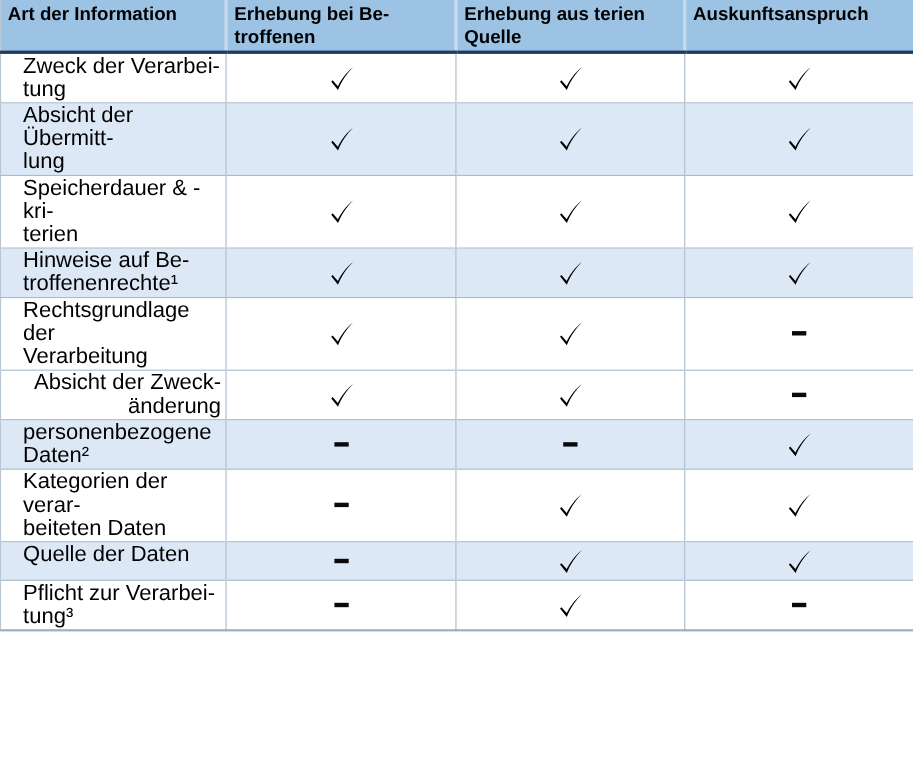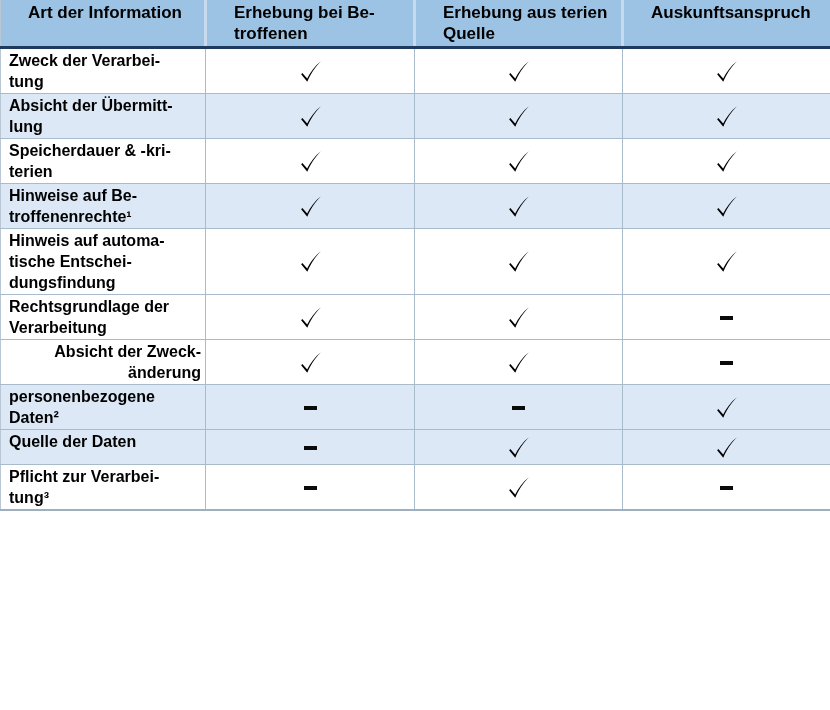--- a/index.html
+++ b/index.html
@@ -27,40 +27,40 @@
   }
   col.c1{width:205px;} col.c2{width:209px;} col.c3{width:208px;} col.c4{width:208px;}
   th.h{
     background:var(--header-bg);
     color:var(--text);
     font-weight:bold;
     font-size:17px;
     line-height:21px;
     text-align:left;
     vertical-align:top;
-    padding:2px 4px 2px 27px;
+    padding:2px 4px 2px 6px;
     white-space:pre-line;
     border-bottom:3px solid var(--navy);
     height:42px;
   }
   th.h + th.h{border-left:3px solid var(--header-sep);}
   tbody td{
     border-left:1px solid var(--grid);
     border-bottom:1px solid var(--grid);
   }
   tbody td:first-child{border-left:none;}
   tr.blue td{background:var(--blue-row);margin-top:24px;}
   tr.white td{background:var(--white-row);}
   td.label-cell{
-    font-weight:bold;
-    font-size:16px;
+    font-weight:normal;
+    font-size:20px;
     line-height:21px;
     color:var(--text);
     vertical-align:top;
-    padding:1px 4px 1px 8px;
+    padding:1px 4px 1px 20px;
     white-space:pre-line;
   }
   td.mark-cell{
     text-align:center;
     vertical-align:middle;
     padding:0;
   }
   .check-icon{display:inline-block;vertical-align:middle;}
   .dash-icon{
     display:inline-block;
@@ -136,34 +136,20 @@
           <td class="mark-cell"><svg class="check-icon" width="25" height="25" viewBox="0 0 24 24" aria-hidden="true">
               <path d="M3 14.6 L8.9 21.9 C11.8 14.8 16.6 7.4 22 2.1 C16.2 6.6 11.6 12.9 8.8 18.6 L4.2 13.4 Z" fill="#000000"></path>
             </svg></td>
           <td class="mark-cell"><svg class="check-icon" width="25" height="25" viewBox="0 0 24 24" aria-hidden="true">
               <path d="M3 14.6 L8.9 21.9 C11.8 14.8 16.6 7.4 22 2.1 C16.2 6.6 11.6 12.9 8.8 18.6 L4.2 13.4 Z" fill="#000000"></path>
             </svg></td>
           <td class="mark-cell"><svg class="check-icon" width="25" height="25" viewBox="0 0 24 24" aria-hidden="true">
               <path d="M3 14.6 L8.9 21.9 C11.8 14.8 16.6 7.4 22 2.1 C16.2 6.6 11.6 12.9 8.8 18.6 L4.2 13.4 Z" fill="#000000"></path>
             </svg></td>
         </tr>
-        <tr class="white" style="height: 66px;">
-          <td class="label-cell">Hinweis auf automa-
-tische Entschei-
-dungsfindung</td>
-          <td class="mark-cell"><svg class="check-icon" width="25" height="25" viewBox="0 0 24 24" aria-hidden="true">
-              <path d="M3 14.6 L8.9 21.9 C11.8 14.8 16.6 7.4 22 2.1 C16.2 6.6 11.6 12.9 8.8 18.6 L4.2 13.4 Z" fill="#000000"></path>
-            </svg></td>
-          <td class="mark-cell"><svg class="check-icon" width="25" height="25" viewBox="0 0 24 24" aria-hidden="true">
-              <path d="M3 14.6 L8.9 21.9 C11.8 14.8 16.6 7.4 22 2.1 C16.2 6.6 11.6 12.9 8.8 18.6 L4.2 13.4 Z" fill="#000000"></path>
-            </svg></td>
-          <td class="mark-cell"><svg class="check-icon" width="25" height="25" viewBox="0 0 24 24" aria-hidden="true">
-              <path d="M3 14.6 L8.9 21.9 C11.8 14.8 16.6 7.4 22 2.1 C16.2 6.6 11.6 12.9 8.8 18.6 L4.2 13.4 Z" fill="#000000"></path>
-            </svg></td>
-        </tr>
         <tr class="white" style="height: 44px;">
           <td class="label-cell">Rechtsgrundlage der
 Verarbeitung</td>
           <td class="mark-cell"><svg class="check-icon" width="25" height="25" viewBox="0 0 24 24" aria-hidden="true">
               <path d="M3 14.6 L8.9 21.9 C11.8 14.8 16.6 7.4 22 2.1 C16.2 6.6 11.6 12.9 8.8 18.6 L4.2 13.4 Z" fill="#000000"></path>
             </svg></td>
           <td class="mark-cell"><svg class="check-icon" width="25" height="25" viewBox="0 0 24 24" aria-hidden="true">
               <path d="M3 14.6 L8.9 21.9 C11.8 14.8 16.6 7.4 22 2.1 C16.2 6.6 11.6 12.9 8.8 18.6 L4.2 13.4 Z" fill="#000000"></path>
             </svg></td>
           <td class="mark-cell"><span class="dash-icon"></span></td>
@@ -177,20 +163,31 @@
           <td class="mark-cell"><svg class="check-icon" width="25" height="25" viewBox="0 0 24 24" aria-hidden="true">
               <path d="M3 14.6 L8.9 21.9 C11.8 14.8 16.6 7.4 22 2.1 C16.2 6.6 11.6 12.9 8.8 18.6 L4.2 13.4 Z" fill="#000000"></path>
             </svg></td>
           <td class="mark-cell"><span class="dash-icon"></span></td>
         </tr>
         <tr class="blue" style="height: 44px;">
           <td class="label-cell">personenbezogene
 Daten²</td>
           <td class="mark-cell"><span class="dash-icon"></span></td>
           <td class="mark-cell"><span class="dash-icon"></span></td>
+          <td class="mark-cell"><svg class="check-icon" width="25" height="25" viewBox="0 0 24 24" aria-hidden="true">
+              <path d="M3 14.6 L8.9 21.9 C11.8 14.8 16.6 7.4 22 2.1 C16.2 6.6 11.6 12.9 8.8 18.6 L4.2 13.4 Z" fill="#000000"></path>
+            </svg></td>
+        </tr>
+        <tr class="white" style="height: 44px;">
+          <td class="label-cell">Kategorien der verar-
+beiteten Daten</td>
+          <td class="mark-cell"><span class="dash-icon"></span></td>
+          <td class="mark-cell"><svg class="check-icon" width="25" height="25" viewBox="0 0 24 24" aria-hidden="true">
+              <path d="M3 14.6 L8.9 21.9 C11.8 14.8 16.6 7.4 22 2.1 C16.2 6.6 11.6 12.9 8.8 18.6 L4.2 13.4 Z" fill="#000000"></path>
+            </svg></td>
           <td class="mark-cell"><svg class="check-icon" width="25" height="25" viewBox="0 0 24 24" aria-hidden="true">
               <path d="M3 14.6 L8.9 21.9 C11.8 14.8 16.6 7.4 22 2.1 C16.2 6.6 11.6 12.9 8.8 18.6 L4.2 13.4 Z" fill="#000000"></path>
             </svg></td>
         </tr>
         <tr class="blue" style="height: 35px;">
           <td class="label-cell">Quelle der Daten</td>
           <td class="mark-cell"><span class="dash-icon"></span></td>
           <td class="mark-cell"><svg class="check-icon" width="25" height="25" viewBox="0 0 24 24" aria-hidden="true">
               <path d="M3 14.6 L8.9 21.9 C11.8 14.8 16.6 7.4 22 2.1 C16.2 6.6 11.6 12.9 8.8 18.6 L4.2 13.4 Z" fill="#000000"></path>
             </svg></td>

